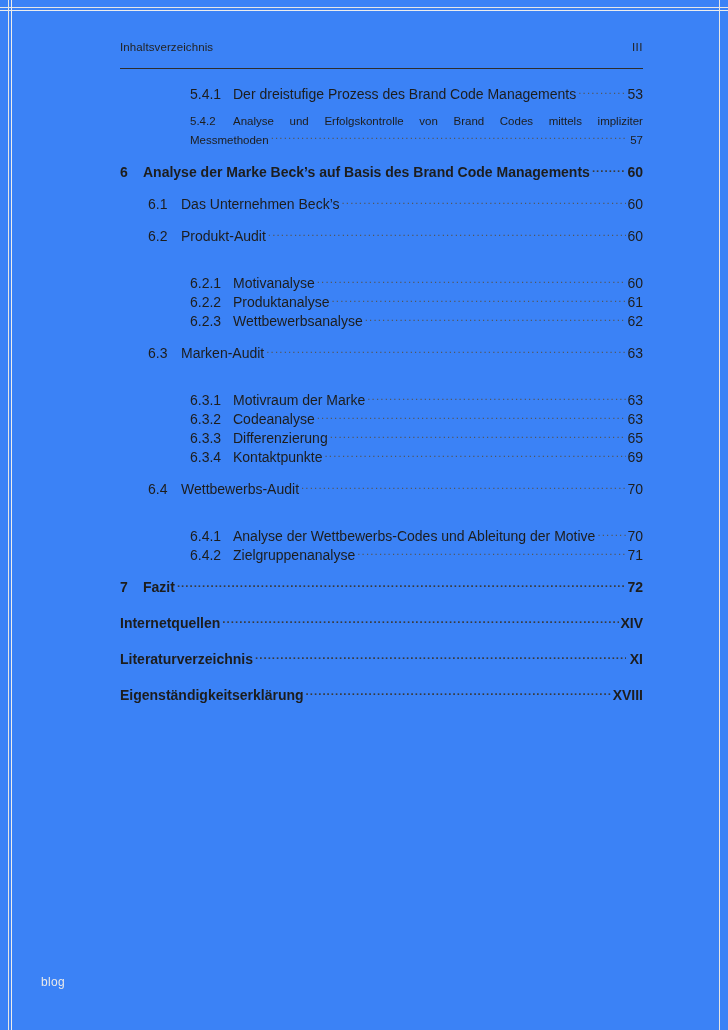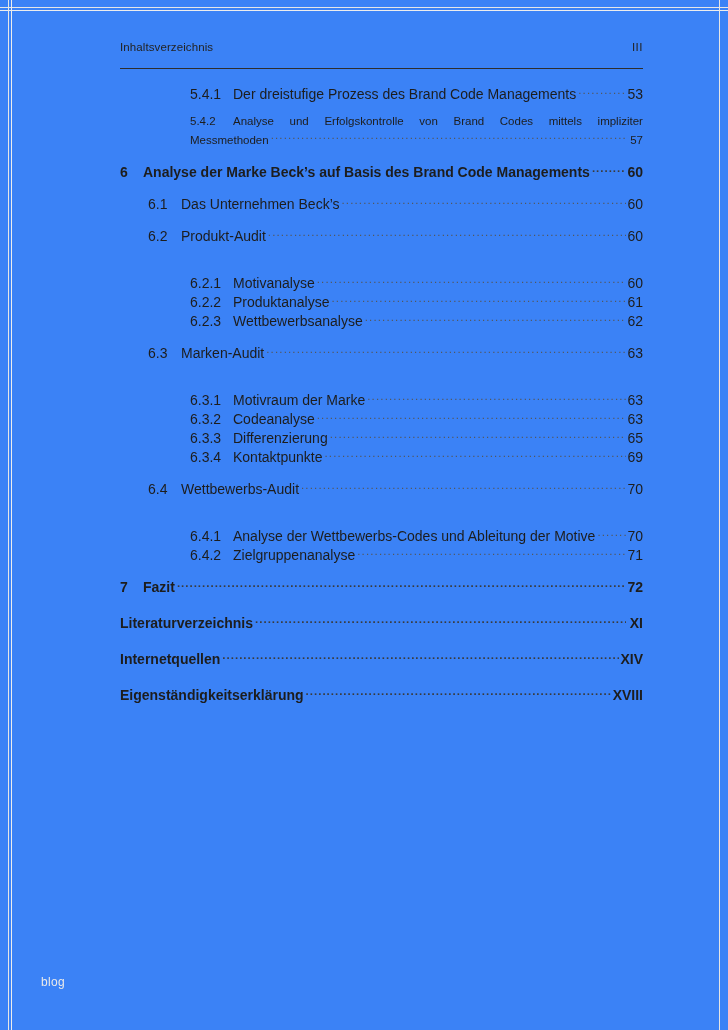--- a/index.html
+++ b/index.html
@@ -321,28 +321,28 @@
           <span class="leader"></span>
           <span class="folio">71</span>
         </div>
         <div class="toc-entry lvl1">
           <span class="num">7</span>
           <span class="title">Fazit</span>
           <span class="leader"></span>
           <span class="folio">72</span>
         </div>
         <div class="toc-entry lvl1u">
+          <span class="title">Internetquellen</span>
+          <span class="leader"></span>
+          <span class="folio">XIV</span>
+        </div>
+        <div class="toc-entry lvl1u">
           <span class="title">Literaturverzeichnis</span>
           <span class="leader"></span>
           <span class="folio">XI</span>
-        </div>
-        <div class="toc-entry lvl1u">
-          <span class="title">Internetquellen</span>
-          <span class="leader"></span>
-          <span class="folio">XIV</span>
         </div>
         <div class="toc-entry lvl1u">
           <span class="title">Eigenständigkeitserklärung</span>
           <span class="leader"></span>
           <span class="folio">XVIII</span>
         </div>
       </div>
 
     <div class="watermark">blog</div>
 

